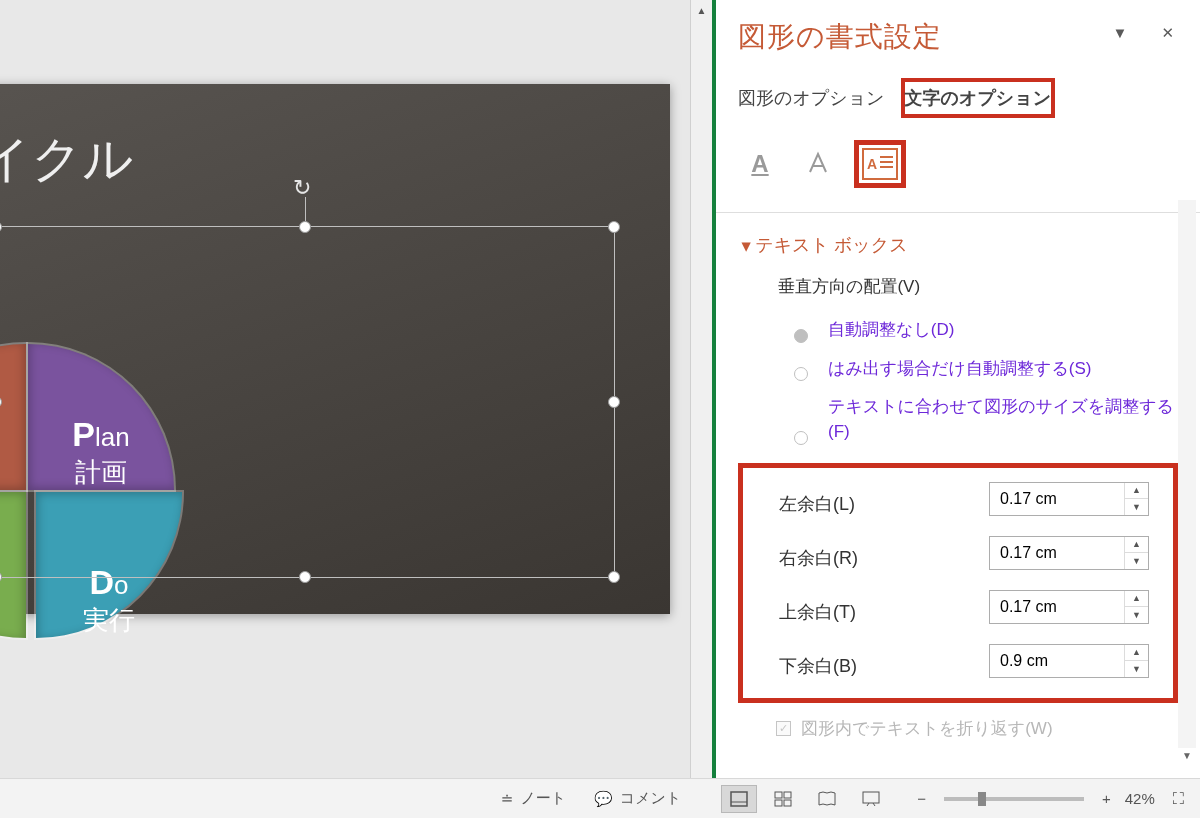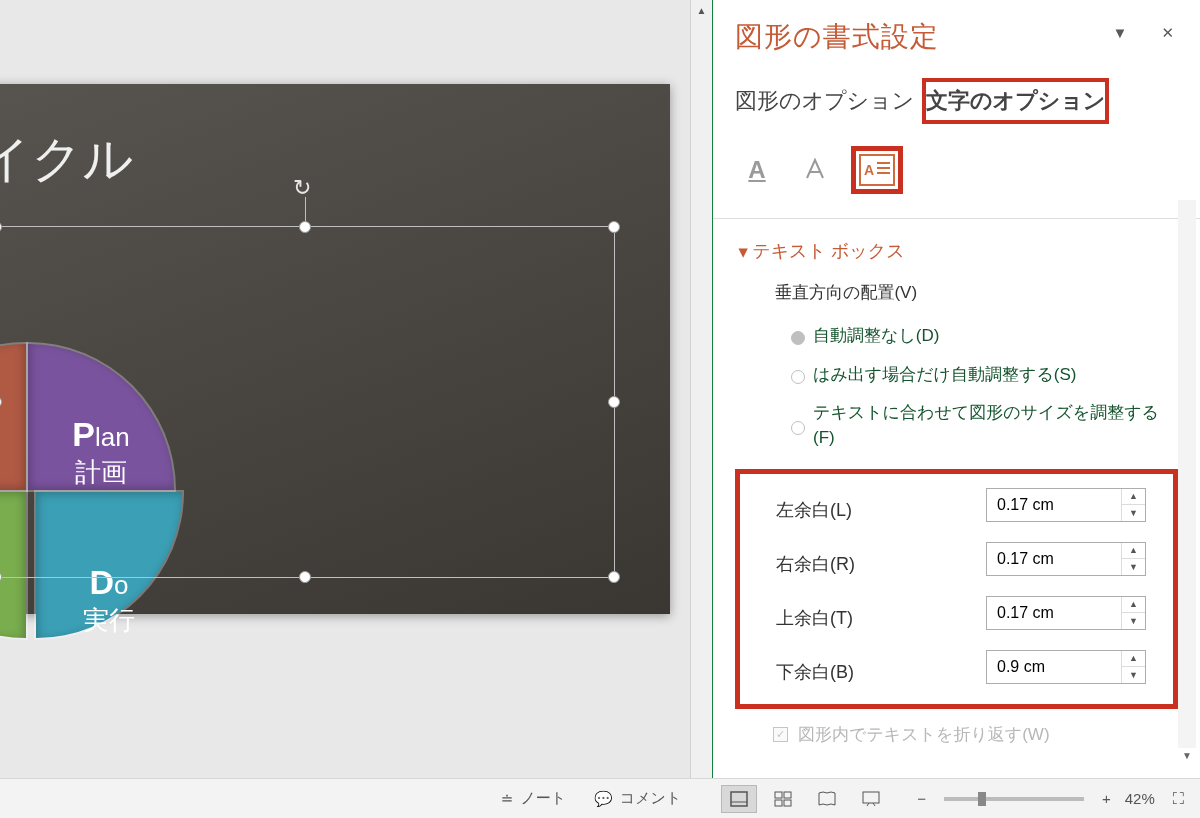--- a/index.html
+++ b/index.html
@@ -21,43 +21,43 @@
 .rot-line{position:absolute;top:-30px;left:50%;width:1px;height:24px;background:#bfbfbf}
 
 .pie{position:absolute;top:260px;left:80px;width:292px;height:292px}
 .quad{position:absolute;width:146px;height:146px;color:#fff;display:flex;flex-direction:column;align-items:center;justify-content:flex-end;font-size:26px;line-height:1.3}
 .quad b{font-size:34px}
 .qa{top:0;left:0;background:#b05a44;border-top-left-radius:146px;box-shadow:inset -2px -2px 10px rgba(0,0,0,.25),0 0 0 2px rgba(255,255,255,.3)}
 .qb{top:0;left:148px;background:#7a539e;border-top-right-radius:146px;box-shadow:inset 2px -2px 10px rgba(0,0,0,.25),0 0 0 2px rgba(255,255,255,.3)}
 .qc{top:148px;left:0;background:#79ad4e;border-bottom-left-radius:146px;box-shadow:inset -2px 2px 10px rgba(0,0,0,.25),0 0 0 2px rgba(255,255,255,.3)}
 .qd{top:148px;left:156px;background:#3b9fb5;border-bottom-right-radius:146px;box-shadow:inset 2px 2px 10px rgba(0,0,0,.25),0 0 0 2px rgba(255,255,255,.3)}
 
-.pane{flex:1;background:#fff;border-left:1px solid #15803d;position:relative;padding:18px 22px 0 22px}
+.pane{flex:1;background:#fff;border-left:4px solid #15803d;position:relative;padding:18px 22px 0 22px}
 .pane-title{color:#c55a36;font-size:28px;font-weight:500;letter-spacing:1px}
 .pane-tools{position:absolute;top:24px;right:26px;display:flex;gap:34px;color:#5a5a5a}
 .pane-tools span{font-size:15px;cursor:pointer}
-.tabs{margin-top:22px;font-size:22px;color:#444;display:flex;align-items:center;gap:8px}
+.tabs{margin-top:22px;font-size:18px;color:#444;display:flex;align-items:center;gap:16px}
 .tab{padding:3px 0}
 .tab.boxed{border:4px solid #c9301f;padding:4px 0;font-weight:bold}
 .icon-row{margin-top:22px;display:flex;gap:14px;align-items:center}
 .icon-btn{width:44px;height:44px;display:flex;align-items:center;justify-content:center;font-size:24px;color:#9a9a9a}
 .icon-btn.mid svg{stroke:#9a9a9a}
 .icon-boxed{border:5px solid #c9301f;padding:3px}
 .icon-boxed .ab{width:36px;height:32px;background:#fff;border:2px solid #d06b3e;color:#d06b3e;font-size:14px;font-weight:bold;display:flex;align-items:center;justify-content:flex-start;padding-left:3px;position:relative}
 .ab .lines{position:absolute;right:3px;top:6px;width:13px}
 .ab .lines div{height:2px;background:#d06b3e;margin-bottom:3px}
 .divider{border:none;border-top:1px solid #dedede;margin:24px -22px 0}
 .section-hd{margin:20px 0 18px 4px;font-size:18px;color:#c55a36;font-weight:500}
 .section-hd .tri{display:inline-block;transform:rotate(90deg);margin-right:4px;font-size:12px}
 .field{display:flex;align-items:center;margin:0 0 20px 40px;font-size:17px;color:#333}
 .field label{flex:0 0 184px}
 .dd{flex:1;height:34px;border:1px solid #adadad;background:#fff;display:flex;align-items:center;padding:0 10px;font-size:16px;color:#333;position:relative;max-width:176px}
 .dd::after{content:"▾";position:absolute;right:10px;color:#555;font-size:13px}
 .radio-grp{margin:4px 0 18px 56px}
-.radio-item{display:flex;align-items:center;gap:8px;margin-bottom:14px;color:#14532d;font-size:17px;line-height:1.45}
+.radio-item{display:flex;align-items:flex-end;gap:20px;margin-bottom:14px;color:#6d28d9;font-size:17px;line-height:1.45}
 .radio-item .r{width:14px;height:14px;border:1.5px solid #bfbfbf;border-radius:50%;margin-top:4px;flex-shrink:0}
 .radio-item.sel .r{background:#bfbfbf}
 .margin-box{border:5px solid #c9301f;padding:14px 6px 16px 6px;margin-top:6px}
 .m-row{display:flex;align-items:flex-end;margin:0 0 20px 30px}
 .m-row:last-child{margin-bottom:4px}
 .m-row label{flex:0 0 210px;font-size:18px;color:#333}
 .spin{width:160px;height:34px;border:1px solid #adadad;background:#fff;display:flex;align-items:center;padding:0 30px 0 10px;font-size:16px;position:relative}
 .spin .arr{position:absolute;right:0;top:0;bottom:0;width:24px;display:flex;flex-direction:column}
 .spin .arr div{flex:1;display:flex;align-items:center;justify-content:center;font-size:9px;color:#555;border-left:1px solid #dcdcdc}
 .spin .arr div:first-child{border-bottom:1px solid #dcdcdc}

